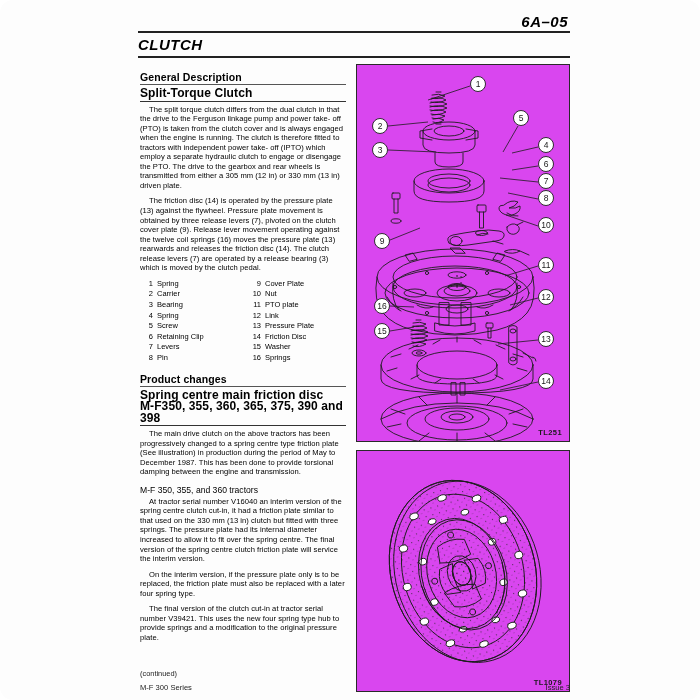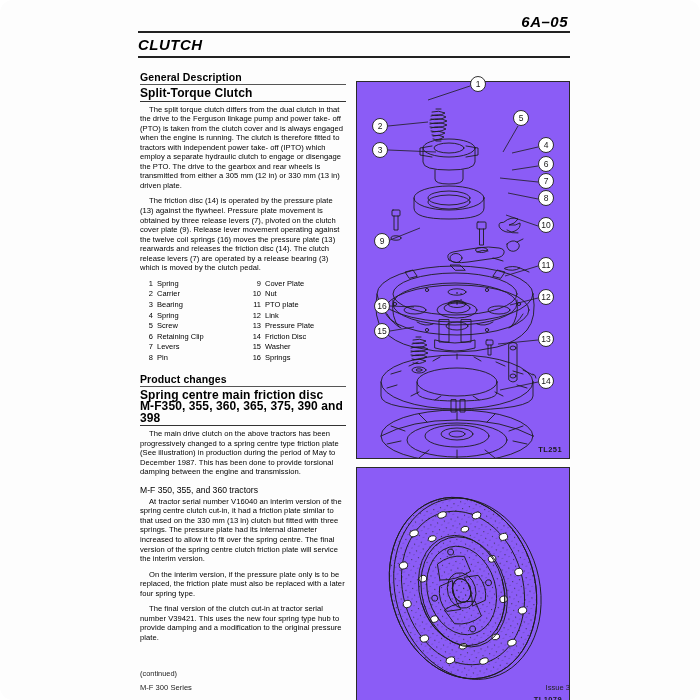--- a/index.html
+++ b/index.html
@@ -83,23 +83,22 @@
   .keynum{width:13px;text-align:right;padding-right:4px;flex:none;}
   .keylbl{flex:1;}
 
   
   .prodblock{margin-top:9px;}
 
   
   .panel{
     position:absolute;
     border:1.3px solid #2a2a2a;
-    background:#8b5cf6;
+    background:#d946ef;
     overflow:hidden;
-    margin-top:17px;
   }
   #panel-top{left:356px;top:64px;width:212px;height:376px;}
   #panel-bottom{left:356px;top:450px;width:212px;height:240px;}
   .fig-ref{
     position:absolute;right:7px;bottom:4px;
     font-size:7.5px;font-weight:bold;letter-spacing:0.4px;
     color:#1a1a1a;
   }
   .fig-svg{position:absolute;left:0;top:0;width:100%;height:100%;}
 
@@ -214,21 +213,21 @@
 
       <h3 class="sub">Spring centre main friction disc</h3>
       <h3 class="sub">M-F350, 355, 360, 365, 375, 390 and 398</h3>
       <div class="rule"></div>
 
       <p class="body">The main drive clutch on the above tractors has been progressively changed to a spring centre type friction plate (See illustration) in production during the period of May to December 1987. This has been done to provide torsional damping between the engine and transmission.</p>
 
       <h3 class="plain">M-F 350, 355, and 360 tractors</h3>
       <p class="body">At tractor serial number V16040 an interim version of the spring centre clutch cut-in, it had a friction plate similar to that used on the 330 mm (13 in) clutch but fitted with three springs. The pressure plate had its internal diameter increased to allow it to fit over the spring centre. The final version of the spring centre clutch friction plate will service the interim version.</p>
       <p class="body">On the interim version, if the pressure plate only is to be replaced, the friction plate must also be replaced with a later four spring type.</p>
-      <p class="body">The final version of the clutch cut-in at tractor serial number V39421. This uses the new four spring type hub to provide damping and a modification to the original pressure plate.</p>
+      <p class="body">The final version of the clutch cut-in at tractor serial number V39421. This uses the new four spring type hub to provide springs and a modification to the original pressure plate.</p>
     </div>
   </div>
 
   <div class="panel" id="panel-top">
     <svg class="fig-svg" viewBox="0 0 212 376">
       <g fill="none" stroke="#1d1d1d" stroke-width="0.9" stroke-linejoin="round" stroke-linecap="round">
 
         <g>
           <path d="M75 30 q7 -2 13 1 q-7 4 -13 2 M74 34 q8 -3 15 1 q-8 4 -15 2
                    M73 38 q9 -3 17 1 q-9 4 -17 2 M73 42 q9 -3 17 1 q-9 4 -17 2

